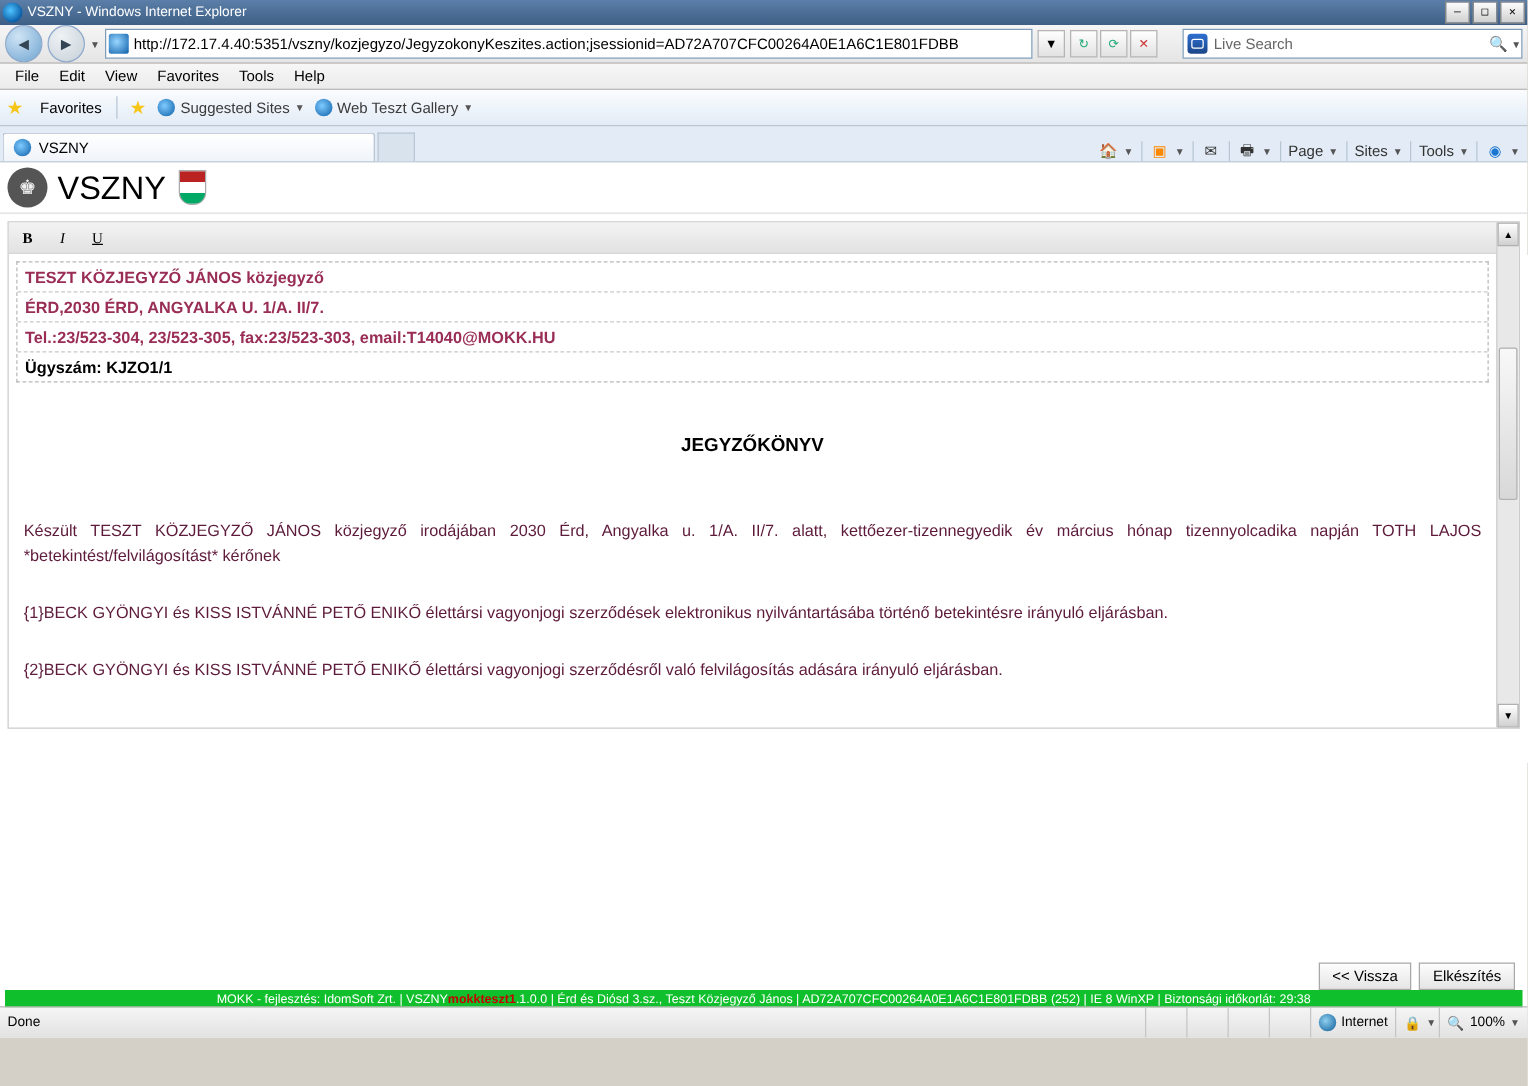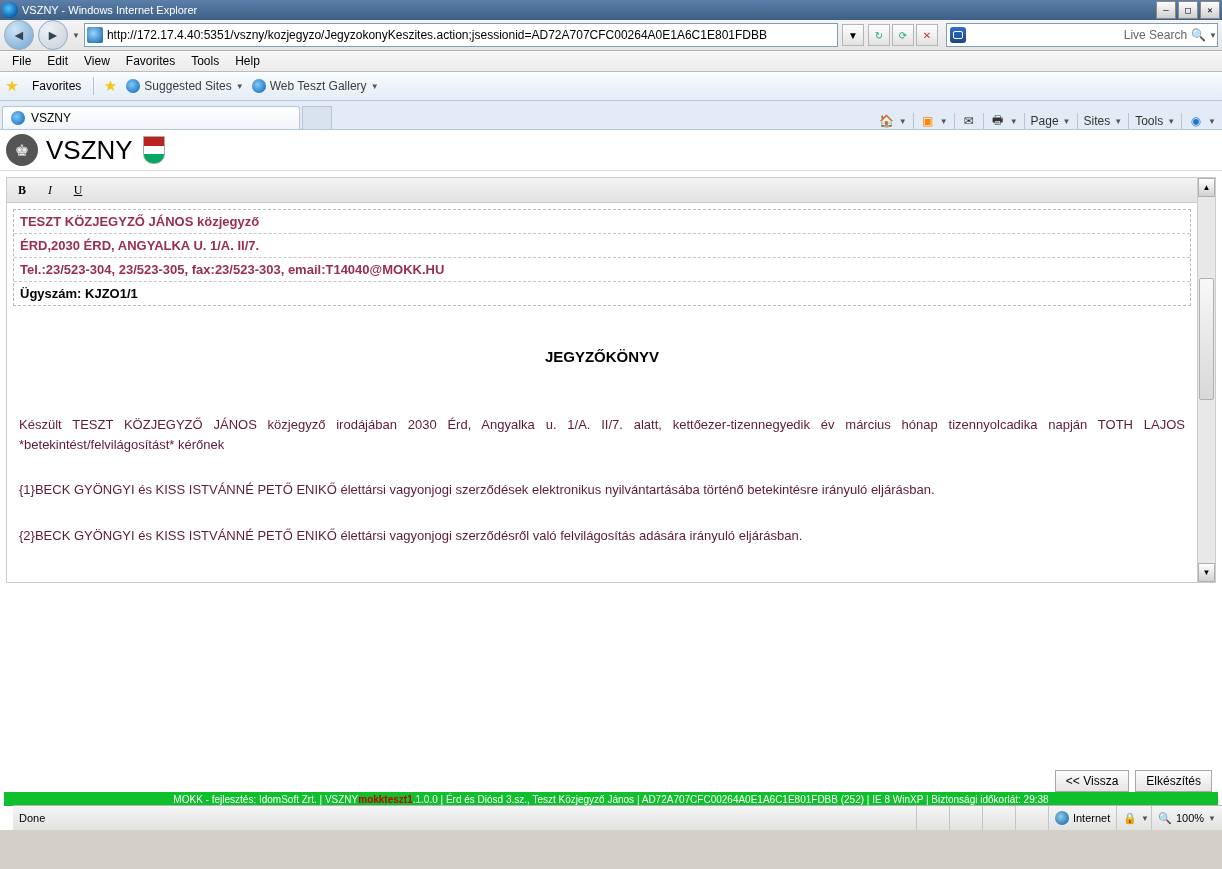--- a/index.html
+++ b/index.html
@@ -33,21 +33,21 @@
   gap:4px;
   padding:0 4px;
 }
 .navbtn { width:28px;height:28px;border:1px solid #8faacc;border-radius:50%;background:radial-gradient(circle at 35% 30%,#d0e4f5,#6ea4d0);display:flex;align-items:center;justify-content:center;font-size:14px;color:#345;cursor:pointer;}
 .navbtn.fwd{background:radial-gradient(circle at 35% 30%,#eef2f5,#c6cfd7);}
 .addrbar{flex:1;display:flex;align-items:center;height:22px;background:#fff;border:1px solid #7f9db9;}
 .addrbar .pageicon{width:16px;height:16px;margin:0 2px;background:radial-gradient(circle at 40% 40%,#99d6ff,#0b5ea8);border-radius:2px;}
 .addrbar .url{flex:1;font-size:12px;padding:0 2px;white-space:nowrap;overflow:hidden;}
 .addrdrop, .iconbtn{width:20px;height:20px;border:1px solid #b5b5b5;background:linear-gradient(#fff,#e2e2e2);display:flex;align-items:center;justify-content:center;font-size:10px;cursor:pointer;}
 .toolbtns{display:flex;gap:2px;align-items:center;}
-.searchbar{width:270px;display:flex;align-items:center;height:22px;background:#fff;border:1px solid #7f9db9;margin-left:4px;text-align:right;}
+.searchbar{width:270px;display:flex;align-items:center;height:22px;background:#fff;border:1px solid #7f9db9;margin-left:16px;}
 .searchbar .sicon{width:16px;height:16px;margin:0 3px;background:linear-gradient(#2e6fd1,#1a4688);border-radius:3px;position:relative;}
 .searchbar .sicon:after{content:"";position:absolute;width:8px;height:6px;border:1px solid #fff;border-radius:2px;top:4px;left:3px;}
 .searchbar .stext{flex:1;font-size:12px;color:#666;padding:0 2px;}
 .searchbar .sgo{width:20px;height:20px;display:flex;align-items:center;justify-content:center;color:#2e6fd1;font-size:12px;}
 .menubar{height:20px;background:linear-gradient(#f7f7f7,#ebebeb);border-bottom:1px solid #bcbcbc;display:flex;align-items:center;padding:0 4px;}
 .menubar span{padding:12px 8px;font-size:12px;cursor:pointer;}
 .favbar{height:28px;background:linear-gradient(#fafcff,#e3ecf6);border-bottom:1px solid #b8c6d4;display:flex;align-items:center;padding:0 4px;gap:8px;}
 .favstar{width:16px;height:16px;color:#f5c518;font-size:15px;display:flex;align-items:center;justify-content:center;}
 .favbtn{font-size:12px;padding:2px 4px;cursor:pointer;}
 .favsep{width:1px;height:18px;background:#b8c6d4;}
@@ -80,21 +80,21 @@
 .hdrblock .row{padding:4px 6px;border-bottom:1px dashed #c8c8c8;font-size:13px;color:#992d55;font-weight:bold;}
 .hdrblock .row:last-child{border-bottom:none;color:#000;font-weight:bold;}
 .doc{padding:6px 12px;font-size:13px;color:#5d1a3a;overflow:hidden;}
 .doc h4{text-align:center;color:#000;font-size:15px;font-weight:bold;margin:30px 0 50px 0;}
 .doc p{margin:26px 0;line-height:1.5;}
 .doc .just{text-align:justify;}
 .bottom-btns{position:absolute;right:10px;bottom:38px;display:flex;gap:6px;}
 .btn{background:linear-gradient(#fdfdfd,#e5e5e5);border:1px solid #a8a8a8;padding:3px 10px;font-size:12px;cursor:pointer;}
 .greenbar{position:absolute;bottom:24px;left:4px;right:4px;height:14px;background:#0fbf2b;color:#fff;font-size:10px;display:flex;align-items:center;justify-content:center;padding:0 6px;white-space:nowrap;overflow:hidden;}
 .greenbar .red{color:#c60000;font-weight:bold;}
-.statusbar{position:absolute;bottom:0;left:13px;right:0;height:24px;background:linear-gradient(#f5f5f5,#e2e2e2);border-top:1px solid #b5b5b5;display:flex;align-items:center;font-size:11px;}
+.statusbar{position:absolute;bottom:0;left:0;right:0;height:24px;background:linear-gradient(#f5f5f5,#e2e2e2);border-top:1px solid #b5b5b5;display:flex;align-items:center;font-size:11px;}
 .statusbar .cell{border-left:1px solid #c5c5c5;height:100%;display:flex;align-items:center;padding:0 6px;gap:4px;}
 .statusbar .spacer{flex:1;}
 .zoneicon{width:14px;height:14px;border-radius:50%;background:radial-gradient(circle at 40% 40%,#8fcff0,#0a5a96);}
 </style>
 </head>
 <body>
 
 <div class="titlebar">
   <div class="ie-icon"></div>
   <div class="title-text">VSZNY - Windows Internet Explorer</div>

